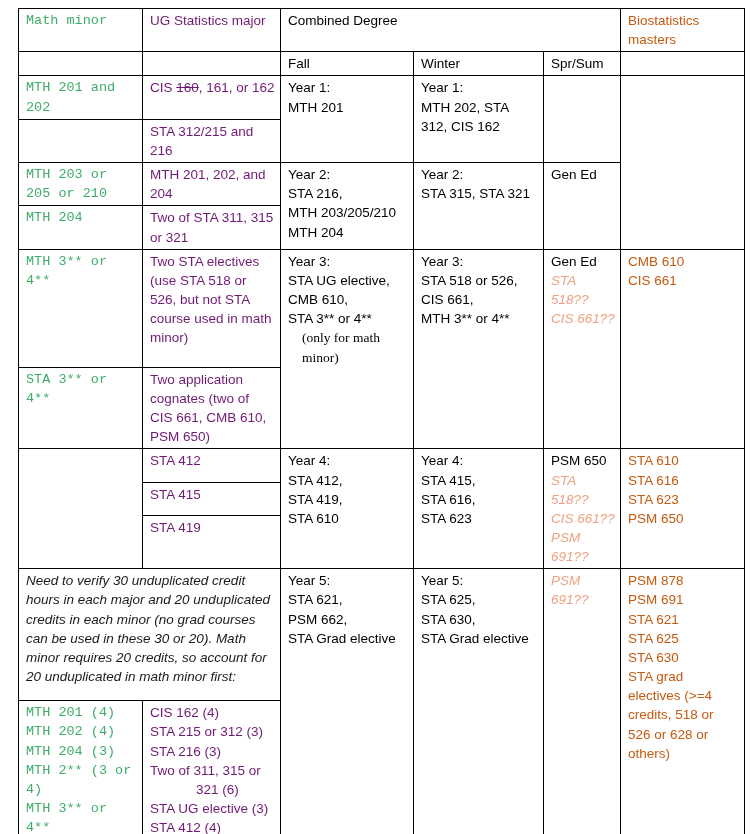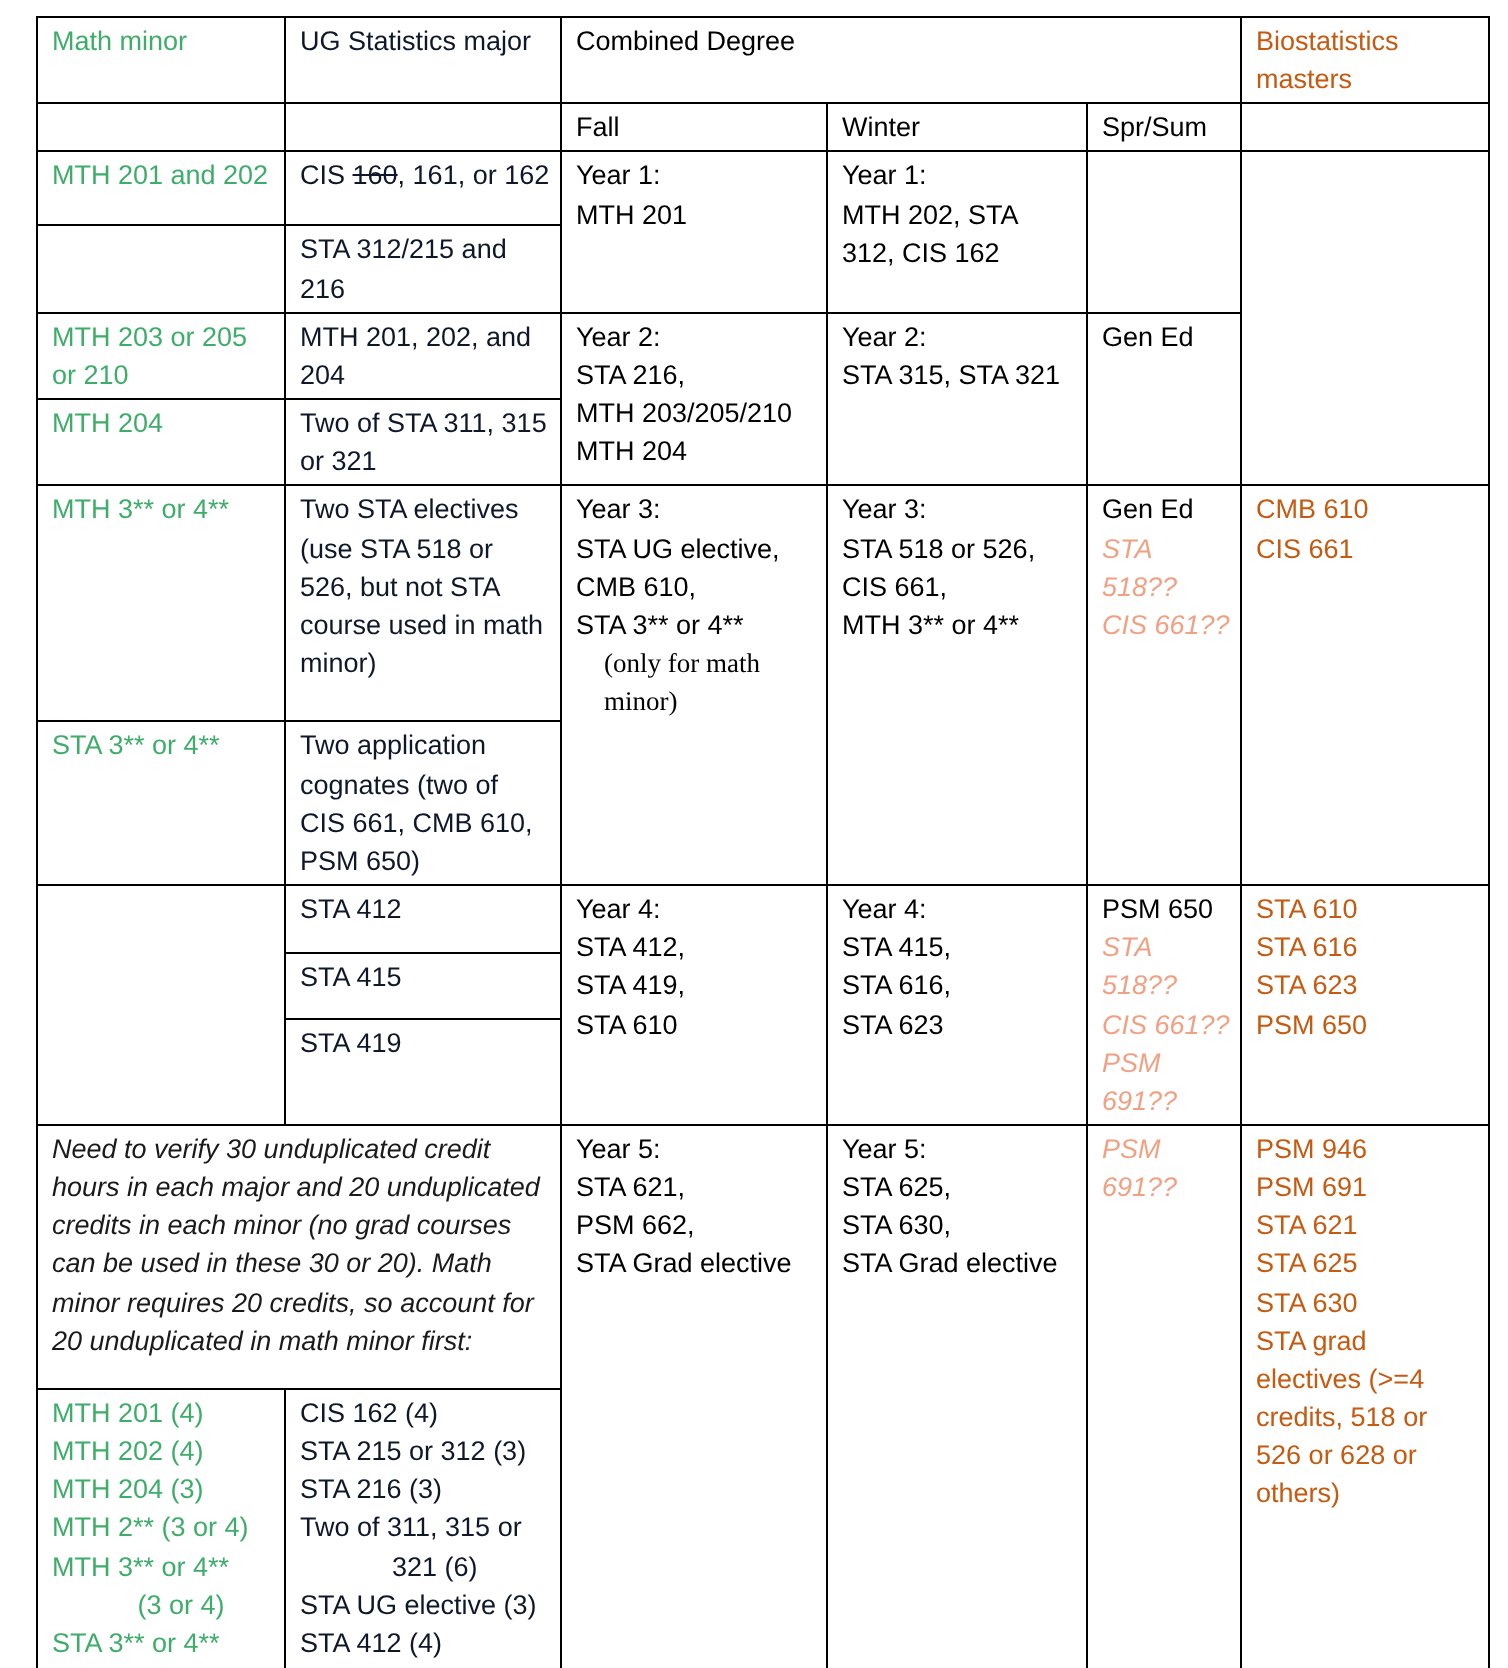--- a/index.html
+++ b/index.html
@@ -29,22 +29,22 @@
   
   col.c1{width:124px;} col.c2{width:138px;} col.c3{width:133px;}
   col.c4{width:130px;} col.c5{width:77px;}  col.c6{width:124px;}
   
   tr.r1{height:38px;}  tr.r2{height:20px;}  tr.r3{height:37px;}
   tr.r4{height:41px;}  tr.r5{height:39px;margin-top:36px;}  tr.r6{height:33px;}
   tr.r7{height:118px;} tr.r8{height:77px;}  tr.r9{height:23px;margin-top:19px;}
   tr.r10{height:24px;} tr.r11{height:38px;} tr.r12{height:132px;}
   tr.r13{height:196px;}
   
-  .g{color:#3FAD6A;}
-  .b{color:#0f172a;}
+  .g{color:#3FAD6A;font-family:Liberation Mono, monospace;}
+  .b{color:#701a75;}
   .o{color:#C55A11;}
   .lo{color:#F0A183;font-style:italic;}
   .note{font-style:italic;color:#1a1a1a;}
   .u{}
   .strike{text-decoration:line-through;}
   .ind1{padding-left:18px;text-align:center;}
   .ind2{padding-left:46px;}
   .ind3{padding-left:14px;font-family:Liberation Serif, serif;}
   .line{white-space:normal;}
 </style>
@@ -244,21 +244,21 @@
       <td rowspan="2">
         <div class="line"><span class="u">Year 5</span><span>:</span></div>
         <div class="line">STA 625,</div>
         <div class="line">STA 630,</div>
         <div class="line">STA Grad elective</div>
       </td>
       <td rowspan="2">
         <div class="line lo">PSM 691??</div>
       </td>
       <td rowspan="2" class="o">
-        <div class="line">PSM 946</div>
+        <div class="line">PSM 878</div>
         <div class="line">PSM 691</div>
         <div class="line">STA 621</div>
         <div class="line">STA 625</div>
         <div class="line">STA 630</div>
         <div class="line">STA grad electives (&gt;=4 credits, 518 or 526 or 628 or others)</div>
       </td>
     </tr>
 
     <tr class="r13">
       <td class="g">

